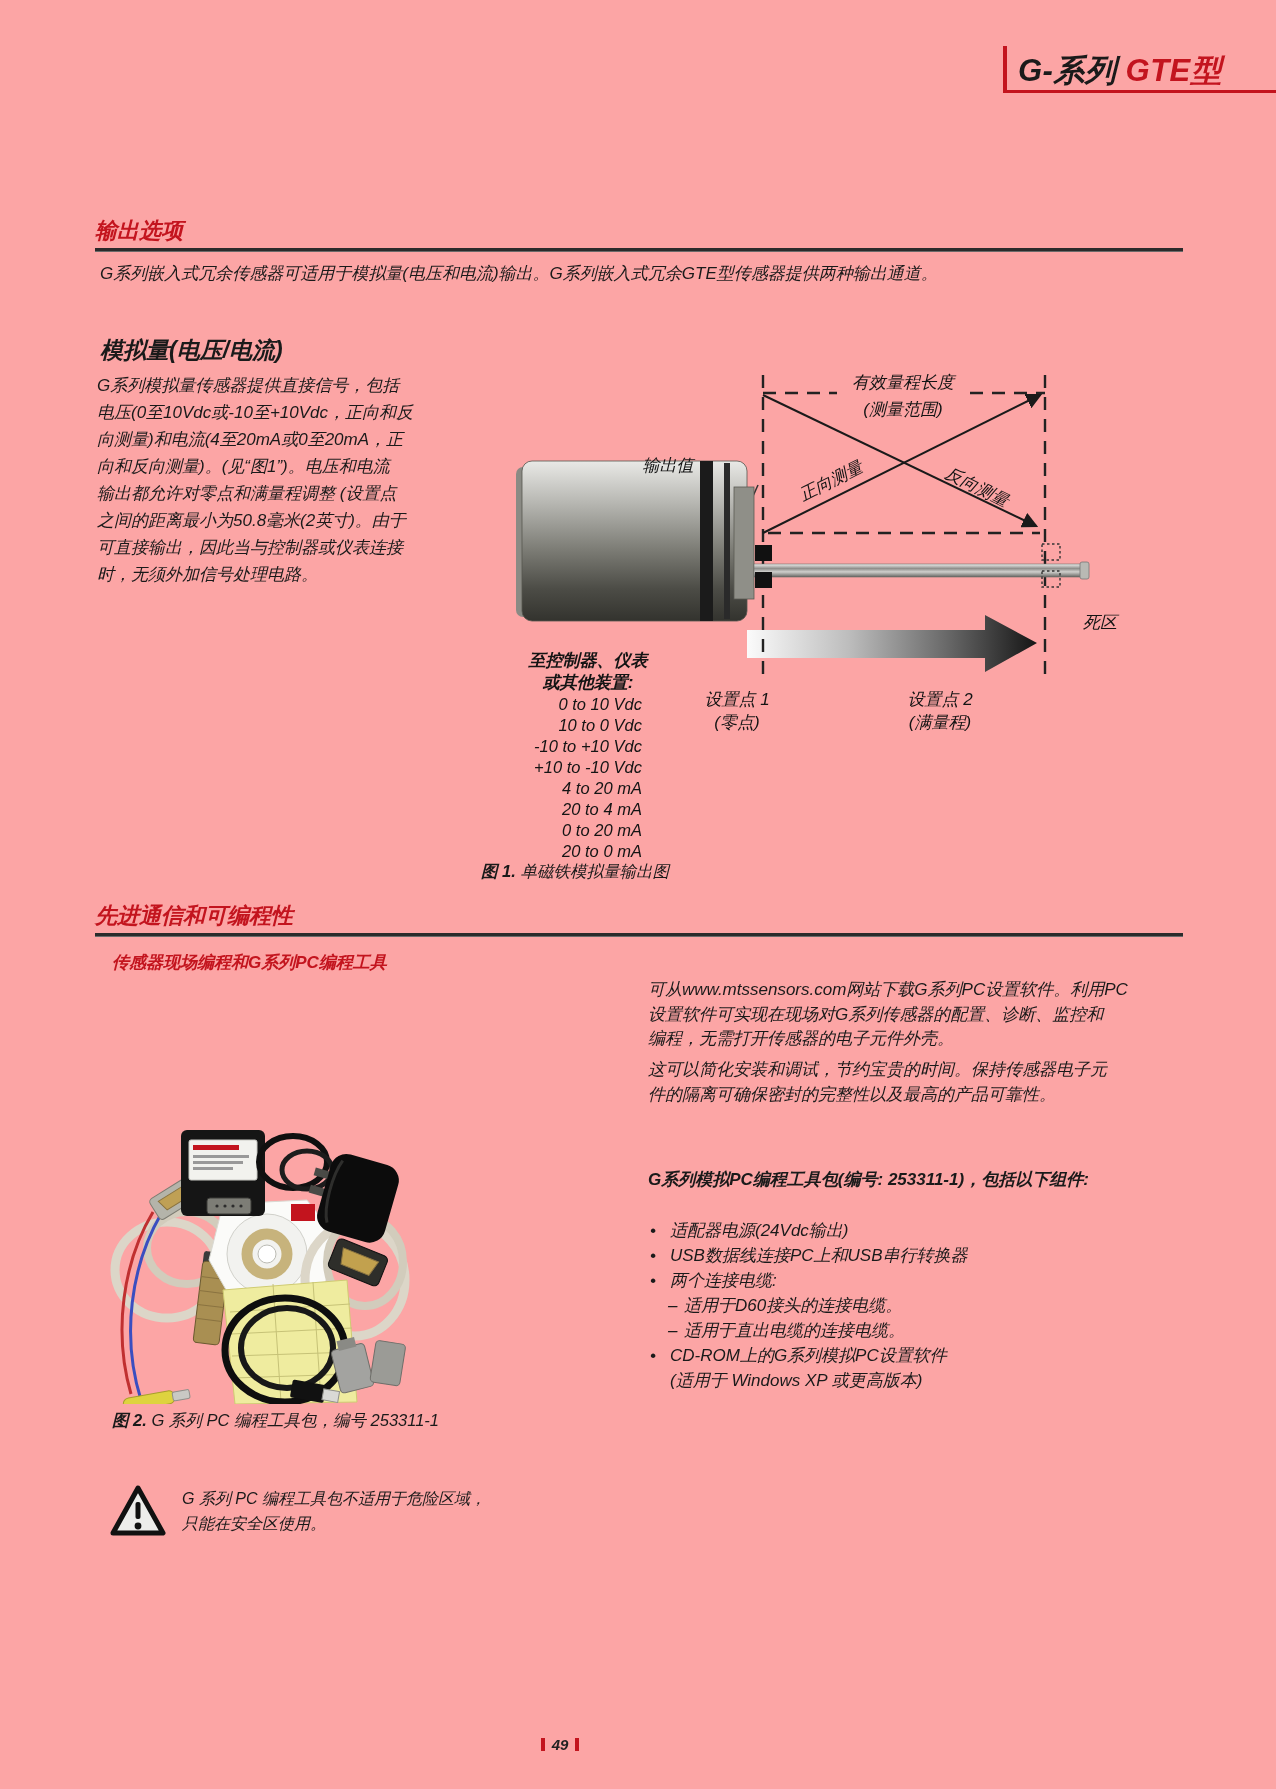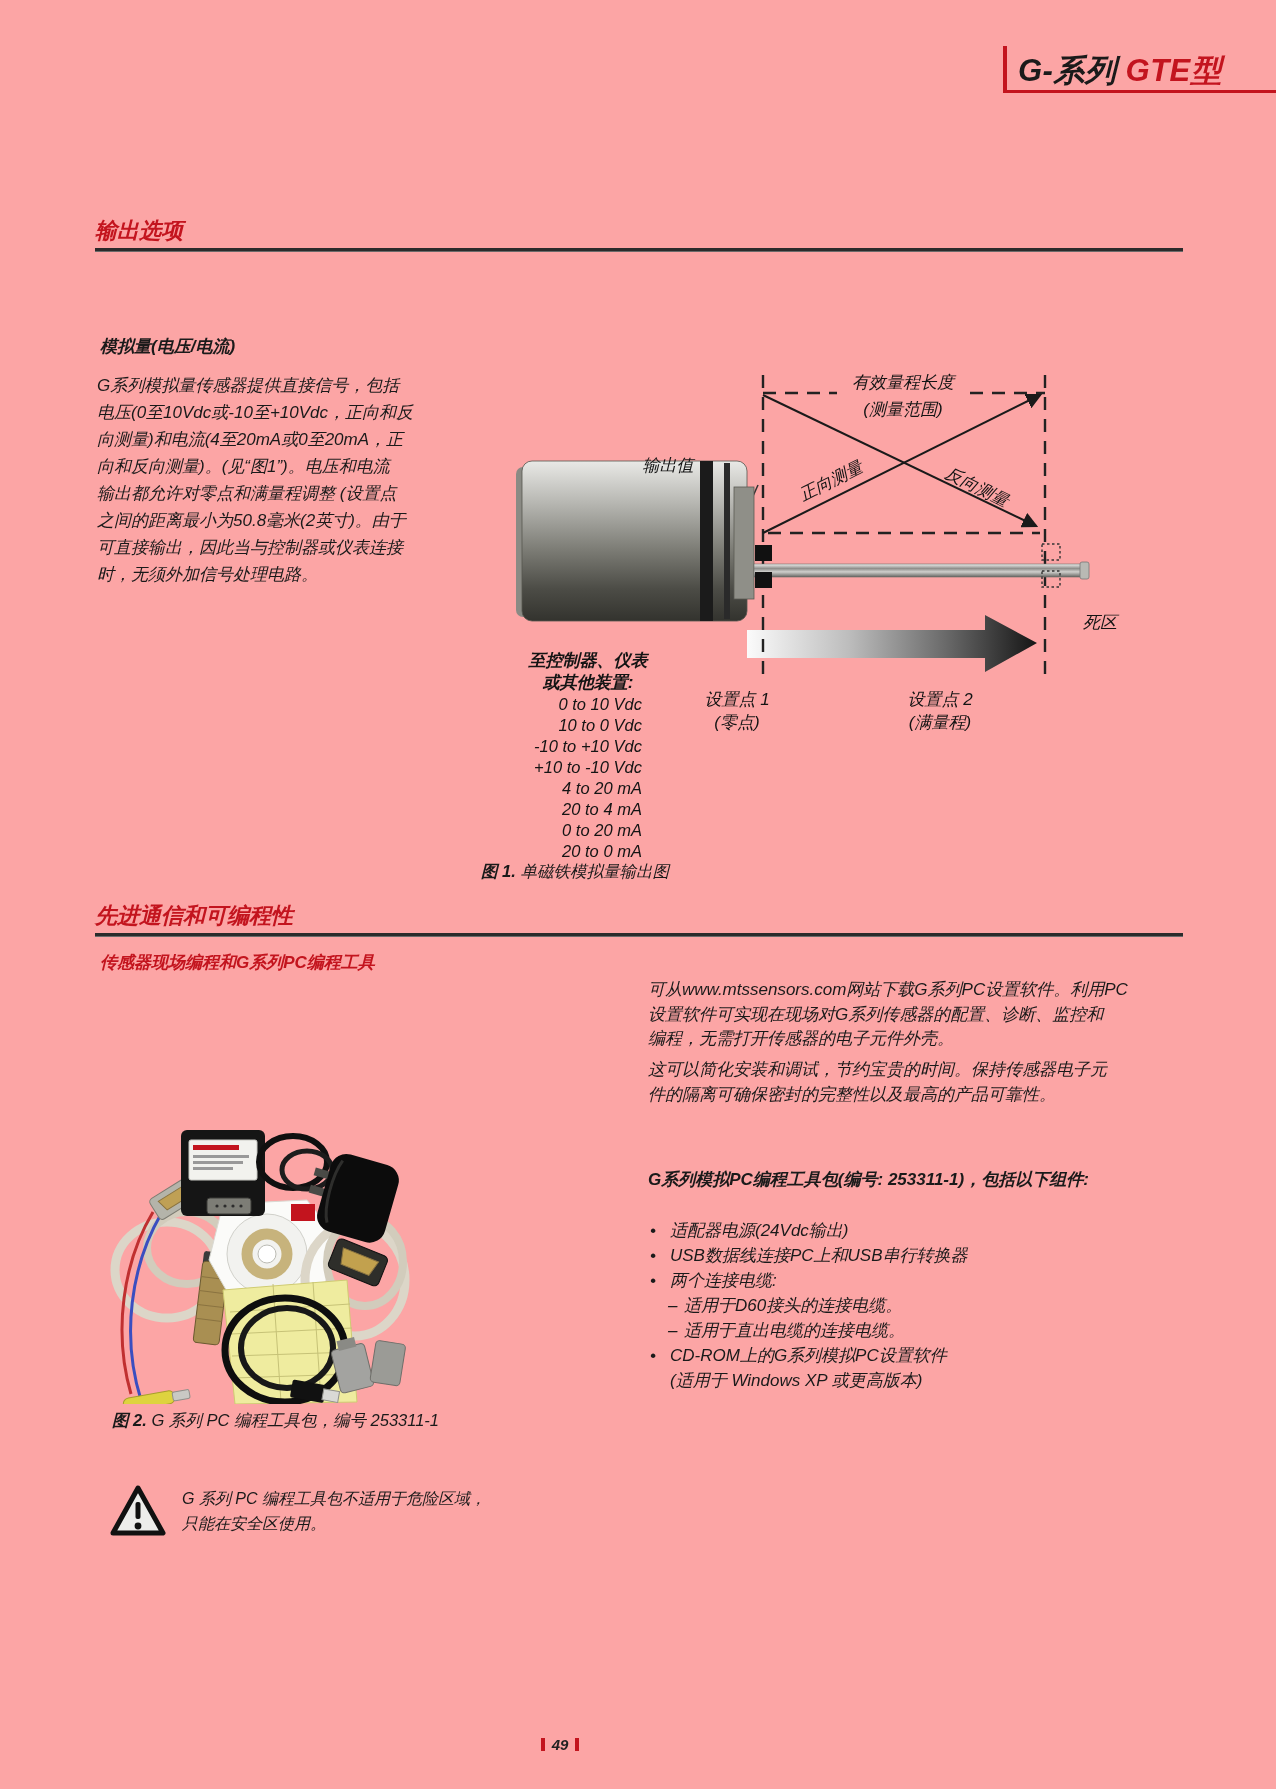--- a/index.html
+++ b/index.html
@@ -12,21 +12,21 @@
   .hdr-line { position:absolute; left:1003px; top:90px; width:273px; height:3px; background:var(--red); }
   .hdr-title { position:absolute; left:1018px; top:50px; font-size:31px; font-weight:bold; white-space:nowrap; letter-spacing:.5px; }
   .hdr-title .red { color:var(--red); }
 
   
   .sec-title { position:absolute; font-size:22px; font-weight:bold; color:var(--red); white-space:nowrap; }
   .rule { position:absolute; left:95px; width:1088px; height:2px; border-top:3px solid #2b2b2b; border-bottom:1px solid #6a6a6a; }
 
   .para { position:absolute; font-size:17px; line-height:27px; color:var(--ink); white-space:pre-line; }
   .bold { font-weight:bold; }
-  .sub-title { position:absolute; font-size:17px; font-weight:bold; color:var(--ink); white-space:nowrap; }
+  .sub-title { position:absolute; font-size:23px; font-weight:bold; color:var(--ink); white-space:nowrap; }
   .red-sub { position:absolute; font-size:17px; font-weight:bold; color:var(--red); white-space:nowrap; }
 
   
   .fig1 { position:absolute; left:440px; top:315px; width:720px; height:560px; }
   .fig1 svg { position:absolute; left:0; top:0; }
   .flabel { position:absolute; font-size:17px; color:#141414; white-space:nowrap; transform:translate(-50%,-50%); }
   .flabel.rot-f { transform:translate(-50%,-50%) rotate(-26.5deg); }
   .flabel.rot-r { transform:translate(-50%,-50%) rotate(26.5deg); }
   .flabel.anchor-l { transform:translate(0,-50%); }
   .signal-list { position:absolute; left:148px; top:379px; transform:translateX(-50%); text-align:right;
@@ -61,20 +61,21 @@
 <div class="page">
 
   <div class="hdr-vbar"></div>
   <div class="hdr-title">
     <span>G-系列</span><span class="red"> GTE型</span>
   </div>
   <div class="hdr-line"></div>
 
   <div class="sec-title" style="left:95px; top:216px;">输出选项</div>
   <div class="rule" style="top:248px;"></div>
+  <div class="para" style="left:100px; top:262px; width:1060px; line-height:24px;">G系列嵌入式冗余传感器可适用于模拟量(电压和电流)输出。G系列嵌入式冗余GTE型传感器提供两种输出通道。</div>
   <div class="sub-title" style="left:100px; top:335px;">模拟量(电压/电流)</div>
   <div class="para" style="left:97px; top:372px; width:440px;">G系列模拟量传感器提供直接信号，包括
 电压(0至10Vdc或-10至+10Vdc，正向和反
 向测量)和电流(4至20mA或0至20mA，正
 向和反向测量)。(见“图1”)。电压和电流
 输出都允许对零点和满量程调整 (设置点
 之间的距离最小为50.8毫米(2英寸)。由于
 可直接输出，因此当与控制器或仪表连接
 时，无须外加信号处理电路。</div>
 
@@ -171,21 +172,21 @@
 0 to 20 mA
 20 to 0 mA</div>
   </div>
 
   <div class="fig-caption" style="left:300px; top:861px; width:550px;">
     <span class="bold">图 1.</span><span> 单磁铁模拟量输出图</span>
   </div>
 
   <div class="sec-title" style="left:95px; top:901px;">先进通信和可编程性</div>
   <div class="rule" style="top:933px;"></div>
-  <div class="red-sub" style="left:100px; top:951px;text-align:right;">传感器现场编程和G系列PC编程工具</div>
+  <div class="red-sub" style="left:112px; top:951px;text-align:right;">传感器现场编程和G系列PC编程工具</div>
 
   <div class="para" style="left:648px; top:978px; width:510px; line-height:24.6px;">可从www.mtssensors.com网站下载G系列PC设置软件。利用PC
 设置软件可实现在现场对G系列传感器的配置、诊断、监控和
 编程，无需打开传感器的电子元件外壳。</div>
   <div class="para" style="left:648px; top:1058px; width:510px; line-height:24.6px;">这可以简化安装和调试，节约宝贵的时间。保持传感器电子元
 件的隔离可确保密封的完整性以及最高的产品可靠性。</div>
 
   <div class="kit-heading">G系列模拟PC编程工具包(编号: 253311-1)，包括以下组件:</div>
   <div class="bullets">
       <div class="bullet-row dot">

